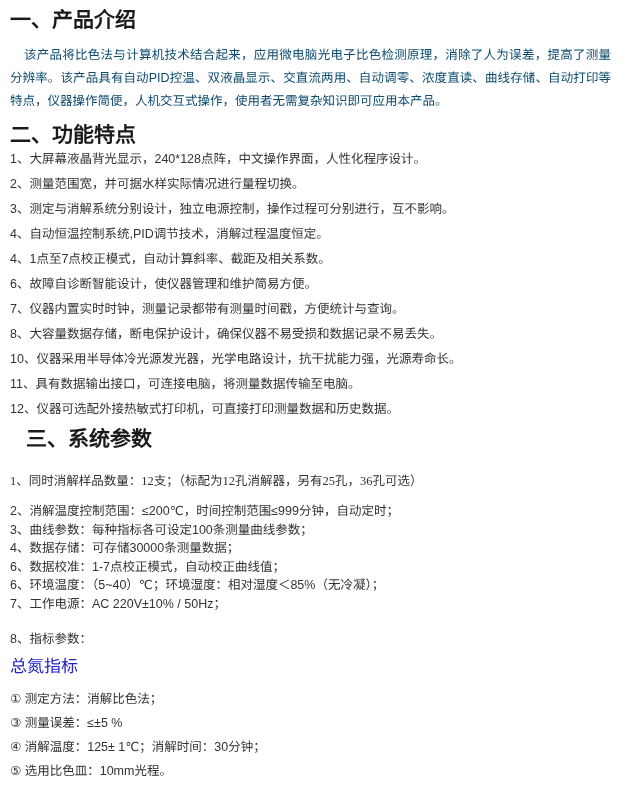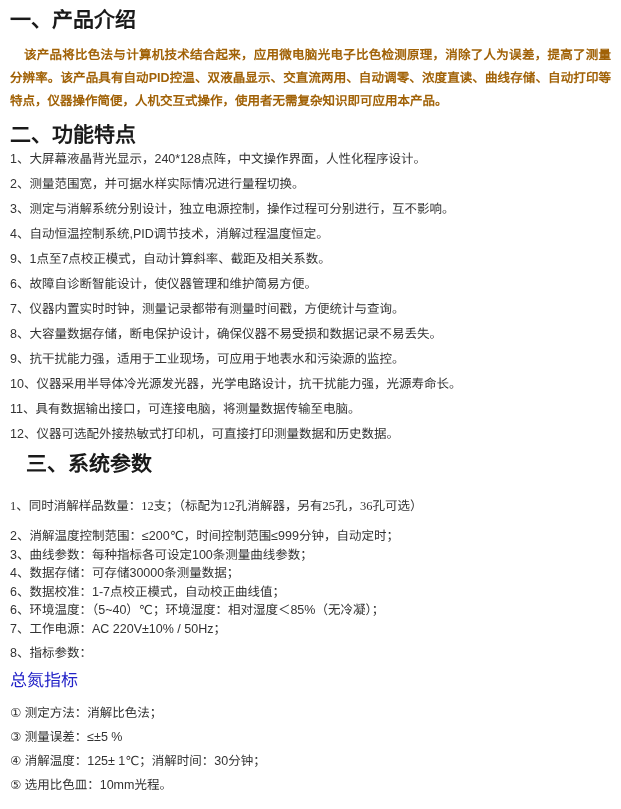--- a/index.html
+++ b/index.html
@@ -29,36 +29,35 @@
     line-height: 20px;
     margin: 0;
   }
   .h-intro    { margin-top: 2px; }
   .h-features { margin-top: 12px; }
   .h-params   { margin-top: 12px; margin-left: 16px; }
 
   .intro-paragraph {
     margin: 14px 0 0 0;
     line-height: 23px;
-    color: #a16207;
+    color: #0c4a6e;
     text-indent: 14px;
     text-align: justify;
-    font-weight: bold;
   }
 
   .features-list { margin-top: 6px; }
   .line-item {
     line-height: 16px;
     margin: 0 0 9px 0;
     white-space: nowrap;
   }
   .params-item1 { margin-top: 24px; line-height: 16px; white-space: nowrap; font-family: Liberation Serif, serif; }
   .tight-block  { margin-top: 13px; }
   .tight-line   { line-height: 18.5px; white-space: nowrap; }
-  .params-item8 { margin-top: 6px; line-height: 18.5px; white-space: nowrap; }
+  .params-item8 { margin-top: 17px; line-height: 18.5px; white-space: nowrap; }
 
   .indicator-heading {
     margin-top: 10px;
     font-size: 17px;
     font-weight: normal;
     color: #2323c8;
     line-height: 16px;
   }
   .indicator-list { margin-top: 16px; }
   .indicator-item {
@@ -76,25 +75,24 @@
 
   <p class="intro-paragraph">该产品将比色法与计算机技术结合起来，应用微电脑光电子比色检测原理，消除了人为误差，提高了测量分辨率。该产品具有自动PID控温、双液晶显示、交直流两用、自动调零、浓度直读、曲线存储、自动打印等特点，仪器操作简便，人机交互式操作，使用者无需复杂知识即可应用本产品。</p>
 
   <div class="section-heading h-features">二、功能特点</div>
 
   <div class="features-list">
     <div class="line-item">1、大屏幕液晶背光显示，240*128点阵，中文操作界面，人性化程序设计。</div>
     <div class="line-item">2、测量范围宽，并可据水样实际情况进行量程切换。</div>
     <div class="line-item">3、测定与消解系统分别设计，独立电源控制，操作过程可分别进行，互不影响。</div>
     <div class="line-item">4、自动恒温控制系统,PID调节技术，消解过程温度恒定。</div>
-    <div class="line-item">9、1点至7点校正模式，自动计算斜率、截距及相关系数。</div>
+    <div class="line-item">4、1点至7点校正模式，自动计算斜率、截距及相关系数。</div>
     <div class="line-item">6、故障自诊断智能设计，使仪器管理和维护简易方便。</div>
     <div class="line-item">7、仪器内置实时时钟，测量记录都带有测量时间戳，方便统计与查询。</div>
     <div class="line-item">8、大容量数据存储，断电保护设计，确保仪器不易受损和数据记录不易丢失。</div>
-    <div class="line-item">9、抗干扰能力强，适用于工业现场，可应用于地表水和污染源的监控。</div>
     <div class="line-item">10、仪器采用半导体冷光源发光器，光学电路设计，抗干扰能力强，光源寿命长。</div>
     <div class="line-item">11、具有数据输出接口，可连接电脑，将测量数据传输至电脑。</div>
     <div class="line-item">12、仪器可选配外接热敏式打印机，可直接打印测量数据和历史数据。</div>
   </div>
 
   <div class="section-heading h-params">三、系统参数</div>
 
   <div class="params-item1">1、同时消解样品数量：12支；（标配为12孔消解器，另有25孔，36孔可选）</div>
 
   <div class="tight-block">

